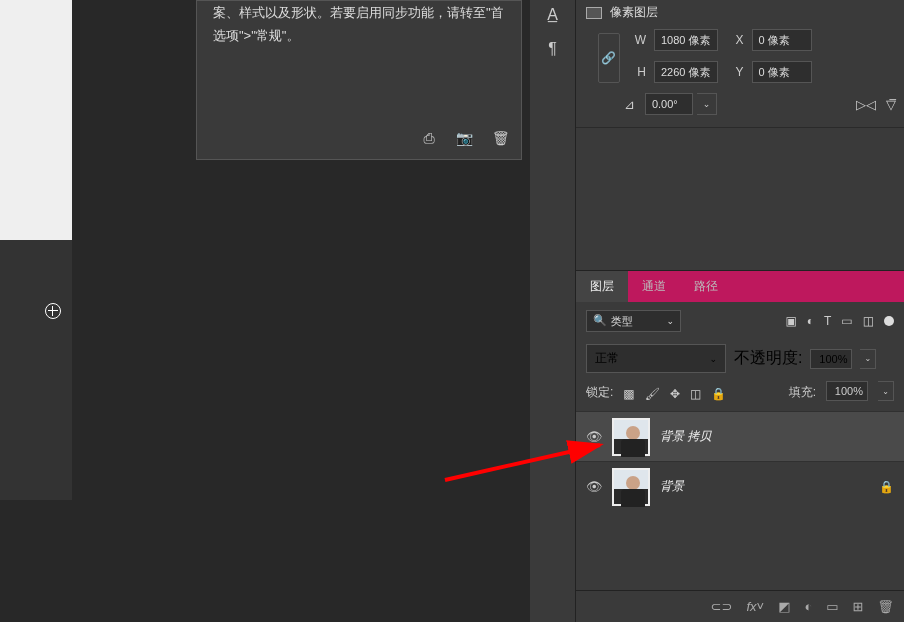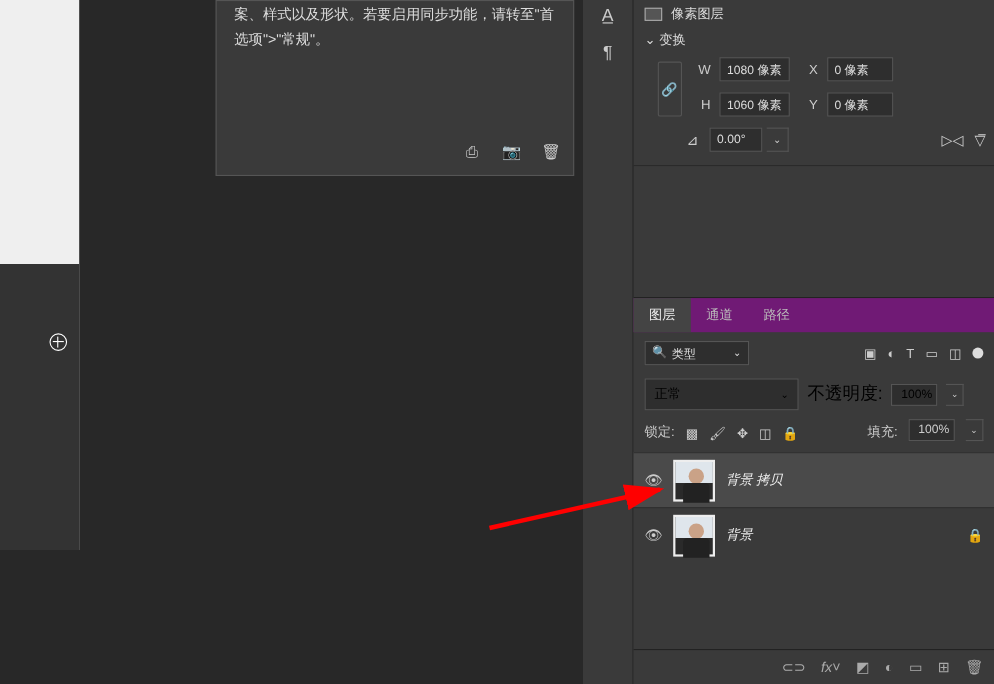--- a/index.html
+++ b/index.html
@@ -29,21 +29,21 @@
   .field-label { color: #ccc; width: 18px; text-align: right; }
   .field-input { background: #2e2e2e; color: #ddd; border: 1px solid #555; height: 22px; padding: 0 6px; font-size: 11px; display: inline-flex; align-items: center; min-width: 60px; }
   .link-chain { width: 22px; height: 50px; border: 1px solid #555; display: flex; align-items: center; justify-content: center; color: #ccc; font-size: 12px; border-radius: 2px; margin: 4px 8px 0 14px; }
   .transform .wh { display: flex; gap: 8px; align-items: center; margin-bottom: 10px; }
   .angle-row { display: flex; gap: 10px; align-items: center; padding-left: 40px; }
   .angle-field { display:flex; align-items:center; gap:4px; }
   .angle-drop { width: 20px; height: 22px; border:1px solid #555; border-left:none; display:flex; align-items:center; justify-content:center; font-size:9px; color:#ccc; }
   .small-ico { color:#ccc; font-size:13px; }
 
   .layers-panel { position: absolute; left: 576px; top: 270px; width: 328px; bottom: 0; background: #3a3a3a; border-top: 1px solid #222; }
-  .tabs { display: flex; background: #701a75; }
+  .tabs { display: flex; background: #be185d; }
   .tab { padding: 7px 14px; font-size: 12px; color: #bbb; cursor: pointer; }
   .tab.active { background: #444; color: #eee; }
 
   .layer-filter { display: flex; align-items: center; padding: 8px 10px; gap: 6px; }
   .filter-select { display:flex; align-items:center; background:#2e2e2e; border:1px solid #555; height:22px; padding:0 6px; gap:4px; font-size:11px; color:#ddd; width:95px; justify-content:space-between; }
   .filter-icons { display:flex; gap:10px; margin-left:auto; color:#ccc; font-size:12px; align-items:center; }
   .toggle-dot { width:10px; height:10px; background:#ddd; border-radius:50%; }
 
   .blend-row { display:flex; align-items:center; padding:4px 10px; gap:8px; }
   .blend-select { background:#2e2e2e; border:1px solid #555; height:29px; width:140px; padding:0 8px; display:flex; align-items:center; justify-content:space-between; font-size:12px; }
@@ -89,37 +89,33 @@
 <div class="sidebar-icons">
   <div class="ico" style="margin-top:-2px">A̲</div>
   <div class="ico">¶</div>
 </div>
 
 <div class="right-panel">
   <div class="pixel-layer">
     <div class="sq"></div>
     <span>像素图层</span>
   </div>
-  <div class="section-header">
-    <span class="chev">⌄</span>
-    <span>变换</span>
-  </div>
   <div class="transform">
     <div style="display:flex">
       <div class="link-chain">🔗</div>
       <div style="flex:1">
         <div class="wh">
           <span class="field-label">W</span>
           <span class="field-input">1080 像素</span>
           <span class="field-label">X</span>
           <span class="field-input">0 像素</span>
         </div>
         <div class="wh">
           <span class="field-label">H</span>
-          <span class="field-input">1060 像素</span>
+          <span class="field-input">2260 像素</span>
           <span class="field-label">Y</span>
           <span class="field-input">0 像素</span>
         </div>
       </div>
     </div>
     <div class="angle-row">
       <span class="small-ico">⊿</span>
       <div class="angle-field">
         <span class="field-input" style="min-width:48px">0.00°</span>
         <span class="angle-drop">⌄</span>

